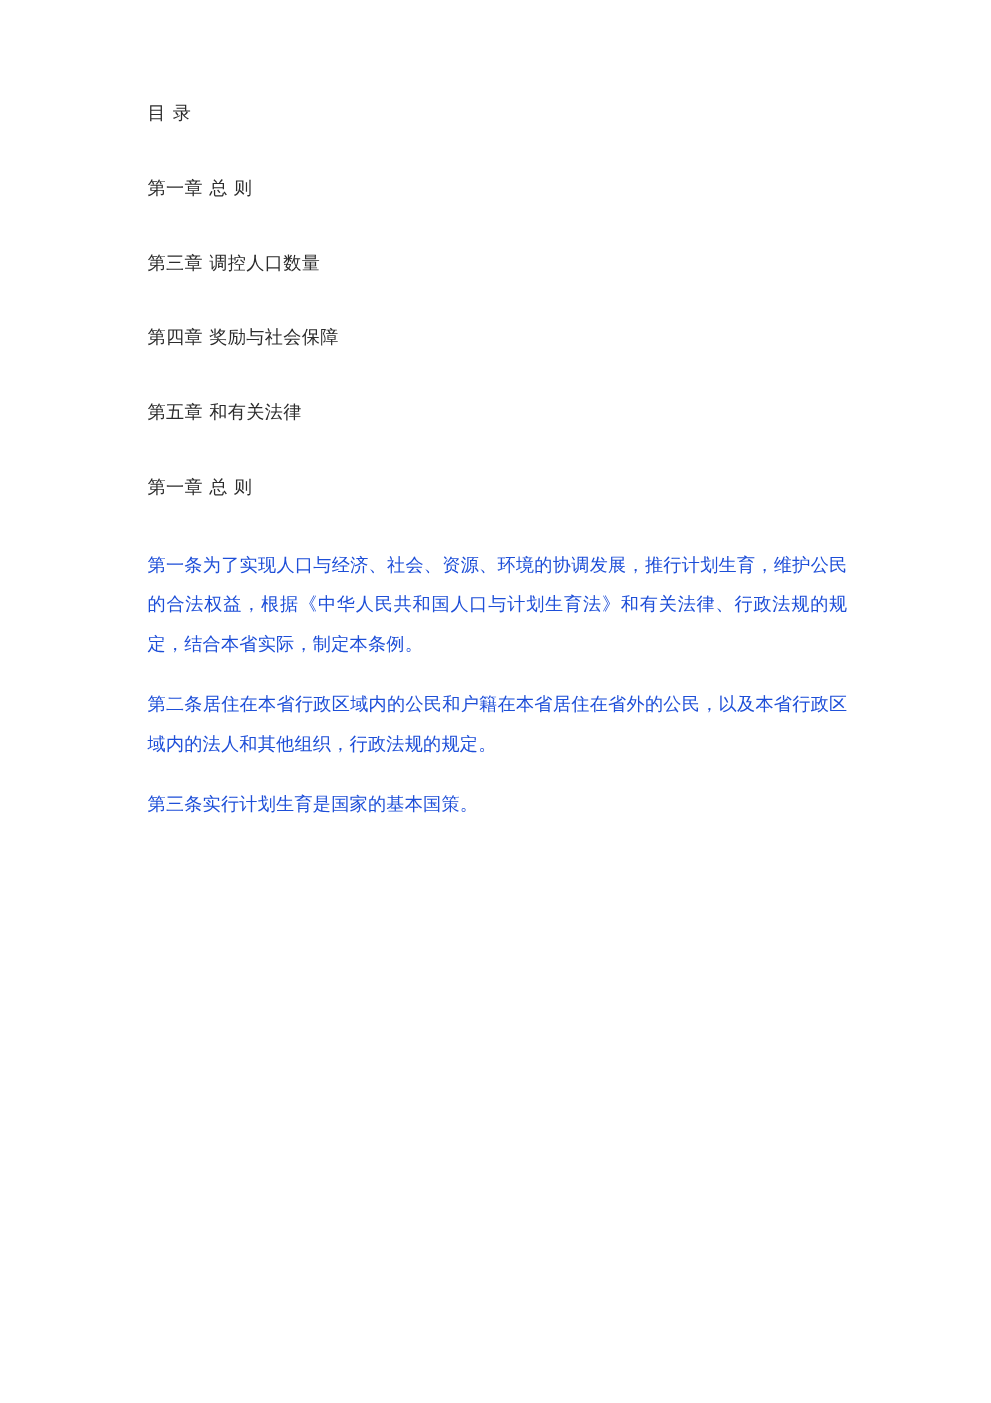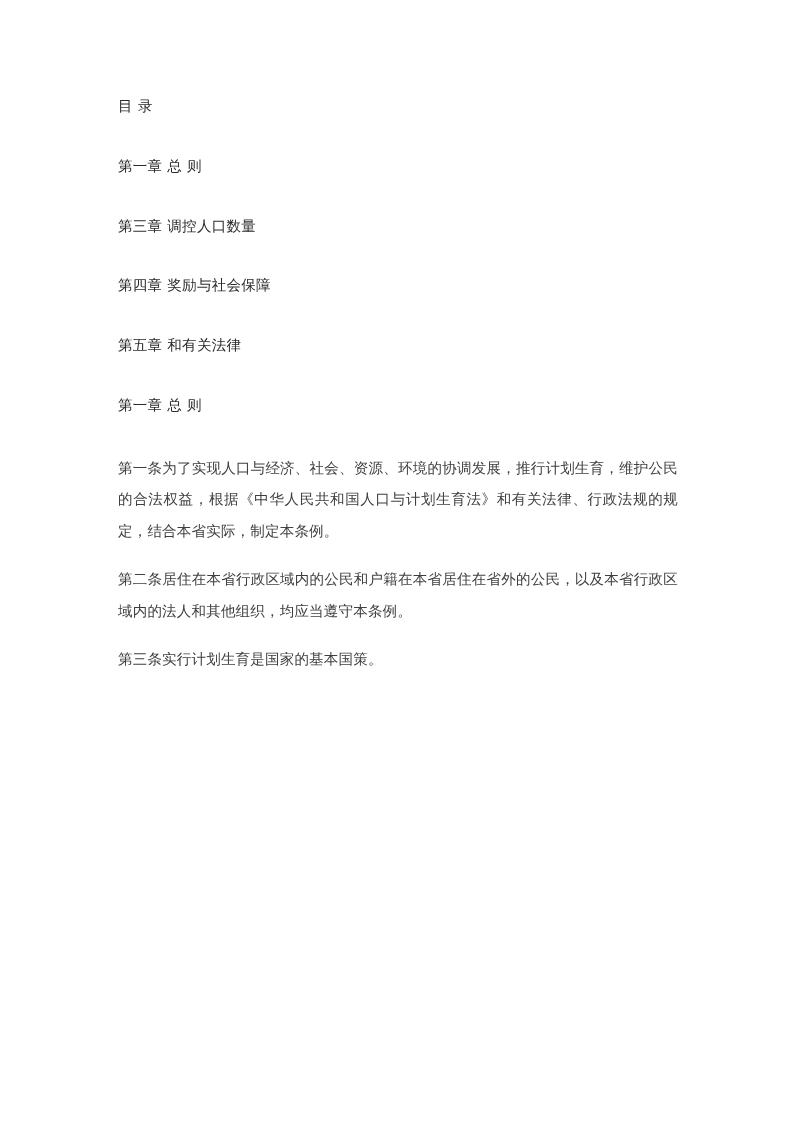--- a/index.html
+++ b/index.html
@@ -15,21 +15,21 @@
     position: relative;
     width: 793px;
     height: 1122px;
     background: #ffffff;
     box-sizing: border-box;
     overflow: hidden;
   }
   .content {
     position: absolute;
     left: 118px;
-    top: 96px;
+    top: 81px;
     width: 560px;
   }
   .toc-title {
     font-size: 14.5px;
     line-height: 1.5;
     letter-spacing: 0.5px;
     margin: 0 0 38px 0;
     color: #2b2b2b;
   }
   .toc-item {
@@ -43,21 +43,21 @@
     font-size: 14.5px;
     line-height: 1.5;
     margin: 0 0 36px 0;
     color: #2b2b2b;
     letter-spacing: 0.3px;
   }
   .body-para {
     font-size: 14.5px;
     line-height: 2.2;
     margin: 0 0 16px 0;
-    color: #404040;
+    color: #1d4ed8;
     text-align: justify;
     text-justify: inter-ideograph;
     letter-spacing: 0.2px;
   }
 </style>
 </head>
 <body>
 
 <div class="page">
   <div class="content">
@@ -65,17 +65,17 @@
     <p class="toc-title">目 录</p>
 
     <p class="toc-item">第一章 总 则</p>
     <p class="toc-item">第三章 调控人口数量</p>
     <p class="toc-item">第四章 奖励与社会保障</p>
     <p class="toc-item">第五章 和有关法律</p>
 
     <p class="chapter-heading">第一章 总 则</p>
 
     <p class="body-para">第一条为了实现人口与经济、社会、资源、环境的协调发展，推行计划生育，维护公民的合法权益，根据《中华人民共和国人口与计划生育法》和有关法律、行政法规的规定，结合本省实际，制定本条例。</p>
-    <p class="body-para">第二条居住在本省行政区域内的公民和户籍在本省居住在省外的公民，以及本省行政区域内的法人和其他组织，均应当遵守本条例。</p>
+    <p class="body-para">第二条居住在本省行政区域内的公民和户籍在本省居住在省外的公民，以及本省行政区域内的法人和其他组织，行政法规的规定。</p>
     <p class="body-para">第三条实行计划生育是国家的基本国策。</p>
 
   </div>
 </div>
 
 </body></html>

